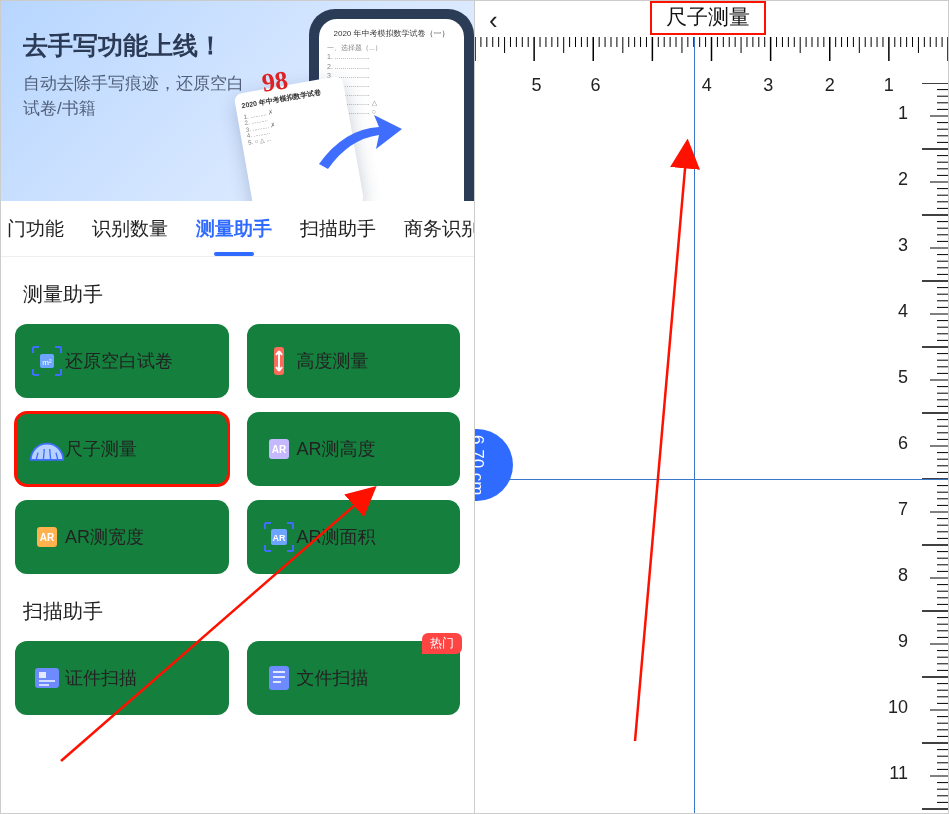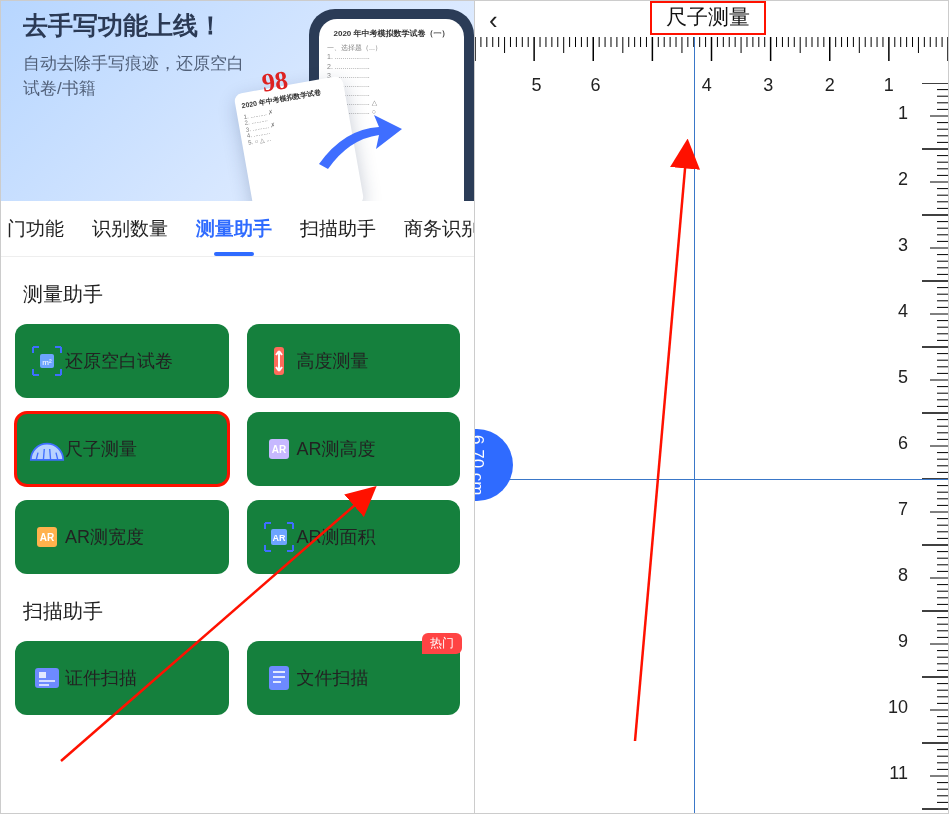--- a/index.html
+++ b/index.html
@@ -29,21 +29,21 @@
   }
   .right-panel {
     flex: 1;
     background: #fff;
   }
 
   
   .banner {
     height: 200px;
     background: linear-gradient(135deg, #b7d6ff 0%, #d7e7ff 60%, #e6f0ff 100%);
-    padding: 8px 22px;
+    padding: 28px 22px;
     position: relative;
     overflow: hidden;
   }
   .banner-title {
     font-size: 25px;
     font-weight: 700;
     color: #2b3a55;
     margin-bottom: 10px;
   }
   .banner-sub {
@@ -82,21 +82,21 @@
   .phone-screen{
     background:#fff;
     width:100%;
     height:100%;
     border-radius:18px;
     padding:10px 8px;
     font-size:7px;
     color:#888;
     line-height:1.3;
   }
-  .phone-screen .ptitle{ font-weight:bold; color:#333; font-size:8px; text-align:center; margin-bottom:4px;}
+  .phone-screen .ptitle{ font-weight:normal; color:#333; font-size:8px; text-align:center; margin-bottom:4px;}
   .paper-card{
     position:absolute;
     width:110px;
     height:130px;
     background:#fff;
     border-radius:8px;
     box-shadow:0 6px 18px rgba(30,50,90,.25);
     left:10px;
     top:75px;
     transform:rotate(-10deg);

